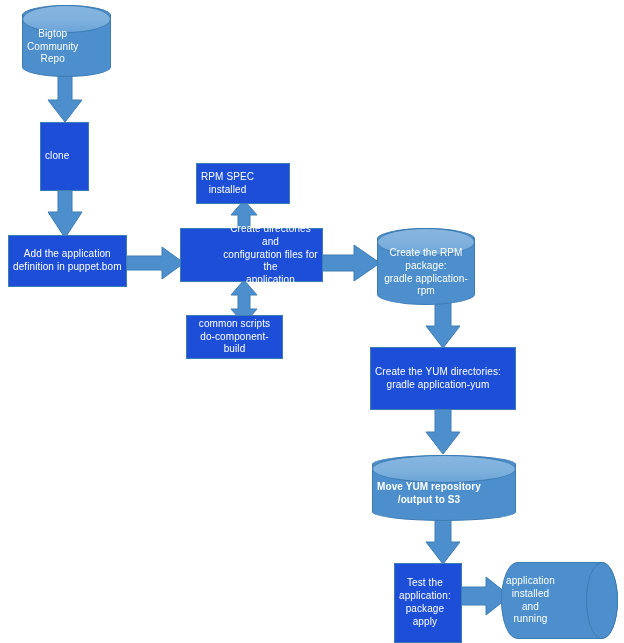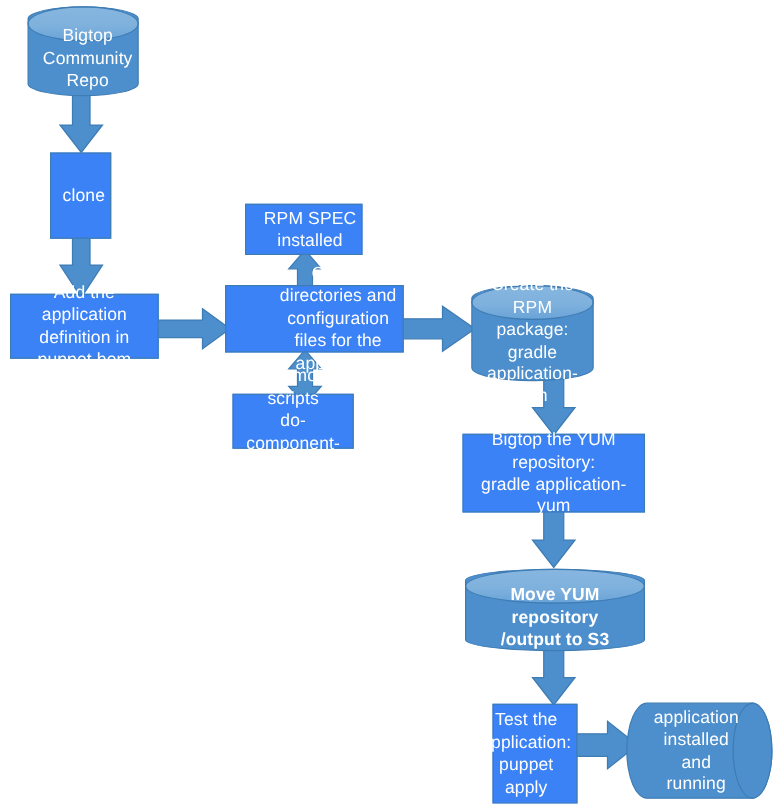--- a/index.html
+++ b/index.html
@@ -16,37 +16,37 @@
     width: 624px;
     height: 643px;
     background: #ffffff;
     overflow: hidden;
   }
   .node {
     position: absolute;
     box-sizing: border-box;
     display: flex;
     align-items: center;
-    justify-content: flex-end;
+    justify-content: flex-start;
     text-align: center;
     color: #ffffff;
-    font-size: 14px;
+    font-size: 10px;
     line-height: 1.28;
     letter-spacing: 0.1px;
     z-index: 3;
   }
   .node .label {
     position: relative;
     z-index: 4;
     padding: 0 4px;
     white-space: pre-line;
   }
   
   .rect {
-    background: #3b82f6;
+    background: #1d4ed8;
     border: 1px solid #3e7cb4;
   }
   
   .cyl {
     background: #4d8fcc;
     border: 1px solid #3e7cb4;
     border-radius: 50% / 14%;
   }
   .cyl .cap {
     position: absolute;
@@ -186,34 +186,34 @@
   </div>
 
   <div class="node cyl" style="left:377px; top:228px; width:98px; height:77px;">
     <span class="cap"></span>
     <span class="label" style="padding-top:12px;">Create the RPM
 package:
 gradle application-rpm</span>
   </div>
 
   <div class="node rect" style="left:370px; top:347px; width:146px; height:63px;">
-    <span class="label">Bigtop the YUM repository:
+    <span class="label">Create the YUM directories:
 gradle application-yum</span>
   </div>
 
   <div class="node cyl" style="left:372px; top:455px; width:144px; height:66px;">
     <span class="cap"></span>
     <span class="label" style="padding-top:12px;font-weight:bold;">Move YUM repository
 /output to S3</span>
   </div>
 
   <div class="node rect" style="left:394px; top:563px; width:68px; height:80px;">
     <span class="label">Test the
 application:
-puppet
+package
 apply</span>
   </div>
 
   <div class="node hcyl" style="left:501px; top:562px; width:117px; height:77px;">
     <span class="hcap"></span>
     <span class="label" style="padding-right:26px;">application
 installed
 and
 running</span>
   </div>

